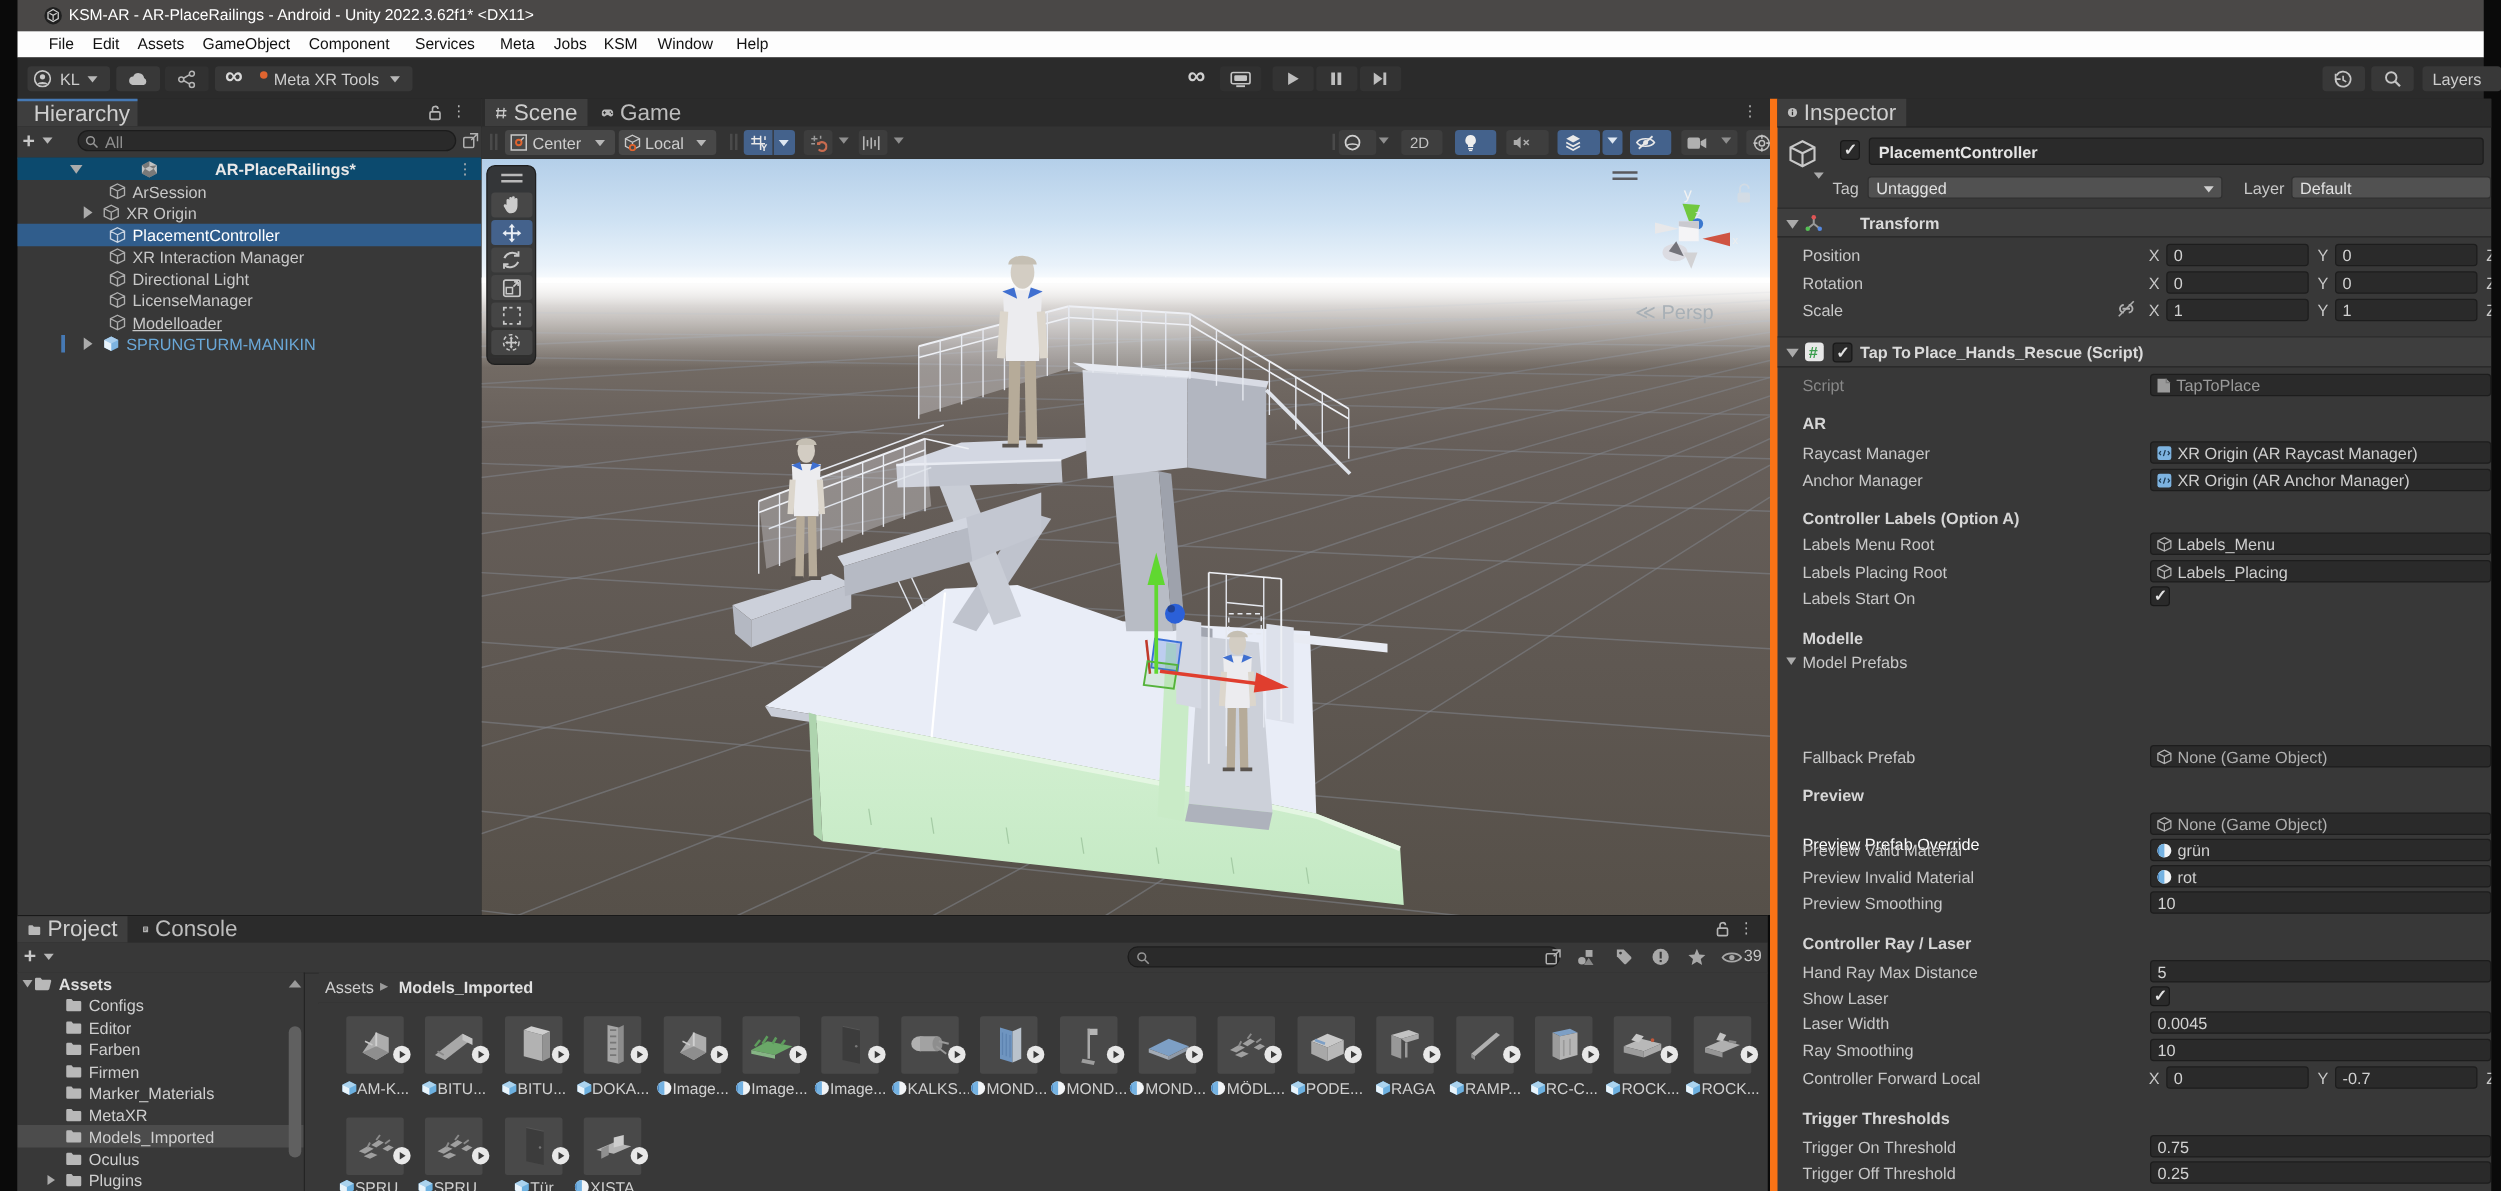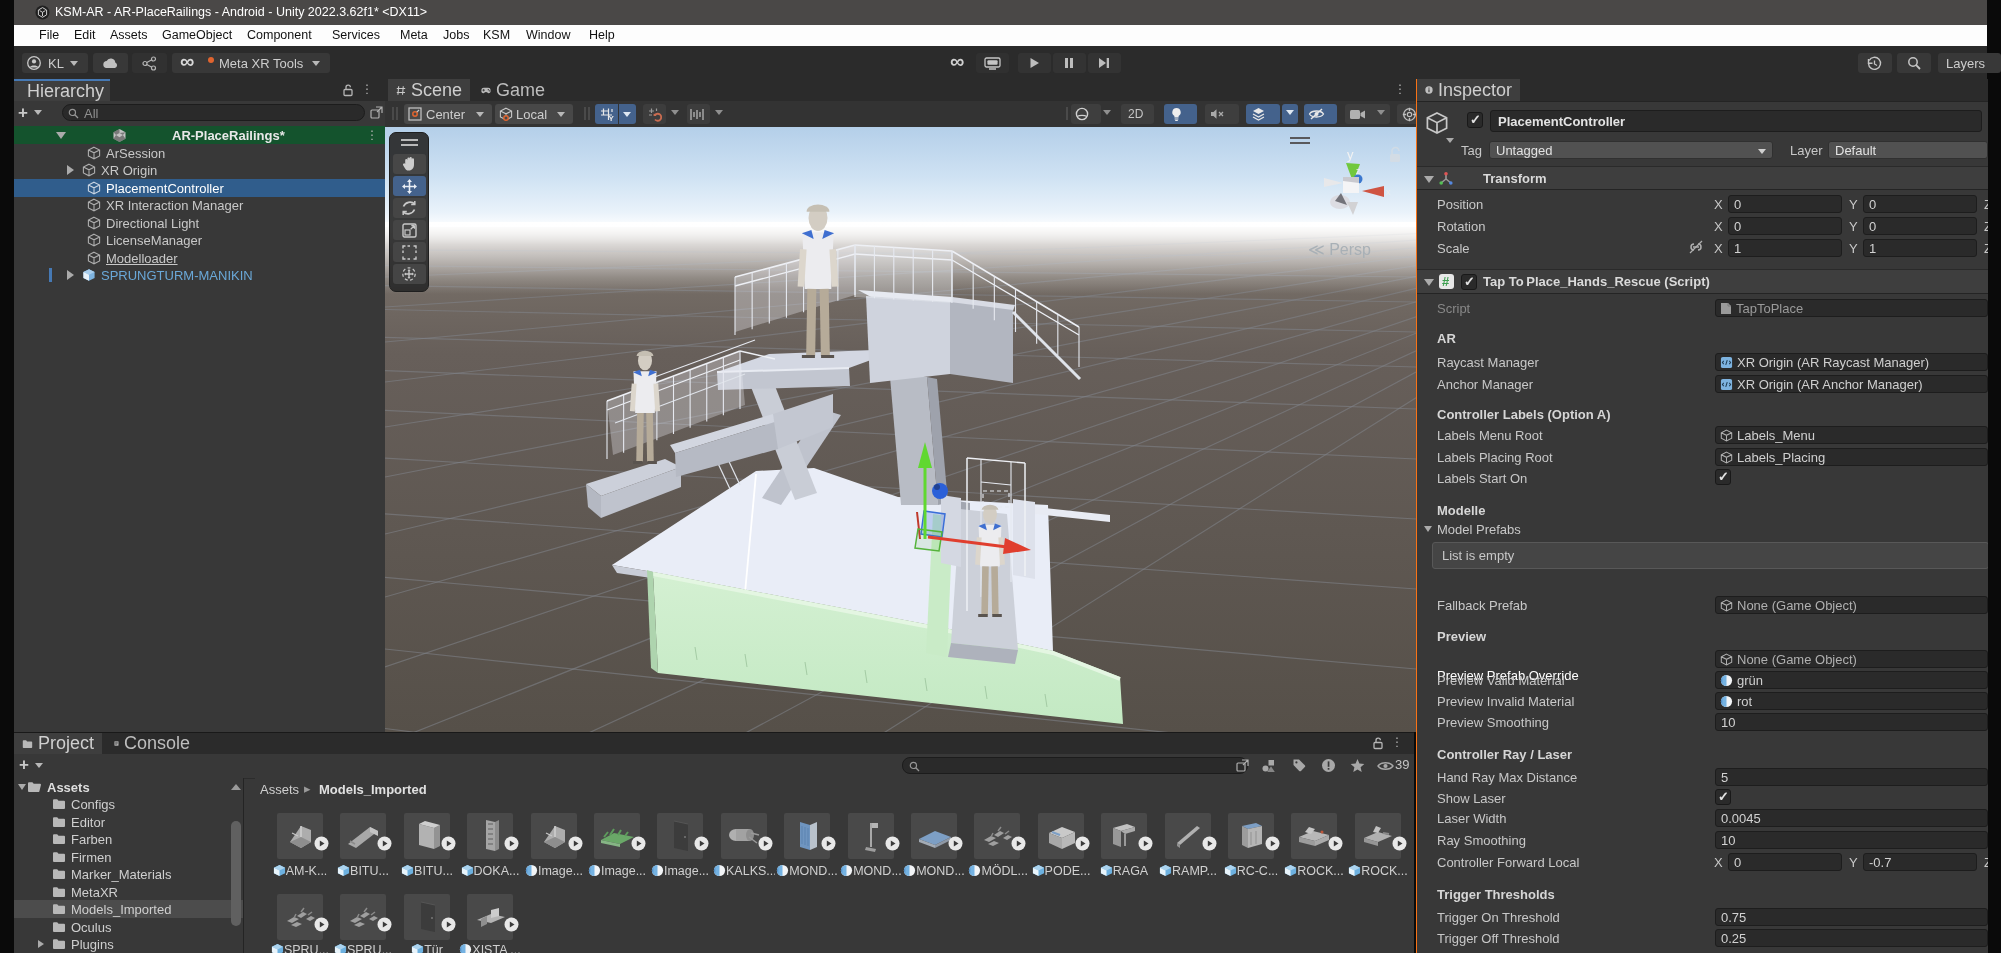--- a/index.html
+++ b/index.html
@@ -11,21 +11,21 @@
   #titlebar{left:14px;top:0;width:1973px;height:25px;background:#4a4847;}
   #titlebar .ttl{position:absolute;left:41px;top:5px;color:#ffffff;font-size:12.5px;white-space:nowrap;}
   #menubar{left:14px;top:25px;width:1973px;height:21px;background:#fdfdfd;}
   #menubar span{position:absolute;top:3px;color:#111;font-size:12.5px;}
   #toolbar{left:14px;top:46px;width:1973px;height:33px;background:#2b2b2b;border-bottom:1px solid #1a1a1a;}
   .tbtn{position:absolute;top:7px;height:20px;background:#383838;border-radius:3px;}
   
   #hier{left:14px;top:79px;width:371px;height:653px;background:#383838;}
   #scene{left:385px;top:79px;width:1031px;height:653px;background:#383838;overflow:hidden;}
   #proj{left:14px;top:732px;width:1400px;height:221px;background:#383838;border-top:1px solid #191919;}
-  #insp{left:1416px;top:79px;width:571px;height:874px;background:#383838;border-left:1px solid #f97316;}
+  #insp{left:1416px;top:79px;width:571px;height:874px;background:#383838;border-left:6px solid #f97316;}
   .tabstrip{position:absolute;left:0;top:0;right:0;height:22px;background:#2b2b2b;border-bottom:1px solid #242424;}
   .tab{position:absolute;top:0;height:22px;background:#3e3e3e;display:flex;align-items:center;padding:0 8px;gap:5px;box-sizing:border-box;}
   .tab.inactive{background:transparent;}
   .tabtxt{font-size:18px;color:#cfcfcf;}
   .srch{position:absolute;background:#2a2a2a;border:1px solid #1c1c1c;border-radius:9px;box-sizing:border-box;}
   
   .hrow{position:absolute;left:0;width:371px;height:18px;display:flex;align-items:center;}
   .hrow .lbl{white-space:nowrap;}
   .ifield{position:absolute;background:#2a2a2a;border:1px solid #1d1d1d;border-radius:3px;box-sizing:border-box;
           color:#d2d2d2;font-size:13px;overflow:hidden;white-space:nowrap;}
@@ -166,21 +166,21 @@
         </svg>
       <span style="position:absolute;left:21px;top:1px;color:#8f8f8f;">All</span>
     </div>
     <svg style="position:absolute;left:356px;top:5px" width="13" height="13" viewBox="0 0 13 13">
         <rect x="1" y="4" width="8" height="8" rx="1" fill="none" stroke="#b0b0b0" stroke-width="1.2"></rect>
         <path d="M6 1 H12 V7 M12 1 L7 6" fill="none" stroke="#b0b0b0" stroke-width="1.2"></path>
       </svg>
   </div>
   <div id="htree" style="position:absolute;left:0;top:47px;width:371px;height:606px;">
 
-    <div class="hrow" style="top:0;background:#14532d;gap:40px;">
+    <div class="hrow" style="top:0;background:#0c4a6e;gap:40px;">
       <span class="fold" style="margin-left:42px;"></span>
       <svg style="margin-left:6px" width="15" height="15" viewBox="0 0 15 15">
           <path d="M7.5 1 L13.5 4.2 V10.8 L7.5 14 L1.5 10.8 V4.2 Z" fill="#c2c2c2"></path>
           <path d="M7.5 1 L7.5 5 L4 7 L1.5 4.2 Z M13.5 4.2 L10.9 7 L7.5 5 Z M7.5 14 L7.5 9.2 L10.9 7 L13.5 10.8 Z M1.5 10.8 L4 7 L7.5 9.2 L7.5 14 Z" fill="#3e3e3e" opacity="0.55"></path>
         </svg>
       <span class="lbl bold" style="margin-left:5px;color:#e8e8e8;">AR-PlaceRailings*</span>
       <span style="position:absolute;right:7px;top:2px;color:#b5b5b5;font-size:12px;">⋮</span>
     </div>
     <div class="hrow" style="top:18px;">
         <svg class="cube" style="margin-left:73px" width="14" height="14" viewBox="0 0 14 14">
@@ -1151,23 +1151,20 @@
         <svg style="position:absolute;left:4px;top:2px" width="13" height="13" viewBox="0 0 14 14">
           <path d="M7 1.2 L12.6 4 V10 L7 12.8 L1.4 10 V4 Z M1.4 4 L7 6.8 L12.6 4 M7 6.8 V12.8" stroke="#b0b0b0" stroke-width="1.1" fill="none"></path>
         </svg>
         <span style="position:absolute;left:21px;top:1px;color:#cfcfcf;">Labels_Placing</span>
       </div>
       <span style="position:absolute;left:20px;top:392px;color:#c8c8c8;">Labels Start On</span>
       <div class="chk on" style="left:298px;top:390px;"></div>
       <span class="bold" style="position:absolute;left:20px;top:424px;color:#d6d6d6;">Modelle</span>
       <span class="fold" style="position:absolute;left:7px;top:447px;border-left-width:4px;border-right-width:4px;border-top-width:6px;"></span>
       <span style="position:absolute;left:20px;top:443px;color:#c8c8c8;">Model Prefabs</span>
-      <div style="position:absolute;left:15px;top:463px;width:557px;height:27px;background:#454545;border:1px solid #585858;border-radius:3px;box-sizing:border-box;">
-        <span style="position:absolute;left:9px;top:5px;color:#c8c8c8;">List is empty</span>
-      </div>
       <span style="position:absolute;left:20px;top:519px;color:#c8c8c8;">Fallback Prefab</span>
       <div class="ifield" style="left:298px;top:517px;width:273px;height:18px;">
         <svg style="position:absolute;left:4px;top:2px" width="13" height="13" viewBox="0 0 14 14">
           <path d="M7 1.2 L12.6 4 V10 L7 12.8 L1.4 10 V4 Z M1.4 4 L7 6.8 L12.6 4 M7 6.8 V12.8" stroke="#b0b0b0" stroke-width="1.1" fill="none"></path>
         </svg>
         <span style="position:absolute;left:21px;top:1px;color:#b0b0b0;">None (Game Object)</span>
       </div>
       <span class="bold" style="position:absolute;left:20px;top:550px;color:#d6d6d6;">Preview</span>
       <span style="position:absolute;left:20px;top:544px;color:#ffffff;margin-top:45px;">Preview Prefab Override</span>
       <div class="ifield" style="left:298px;top:571px;width:273px;height:18px;">

